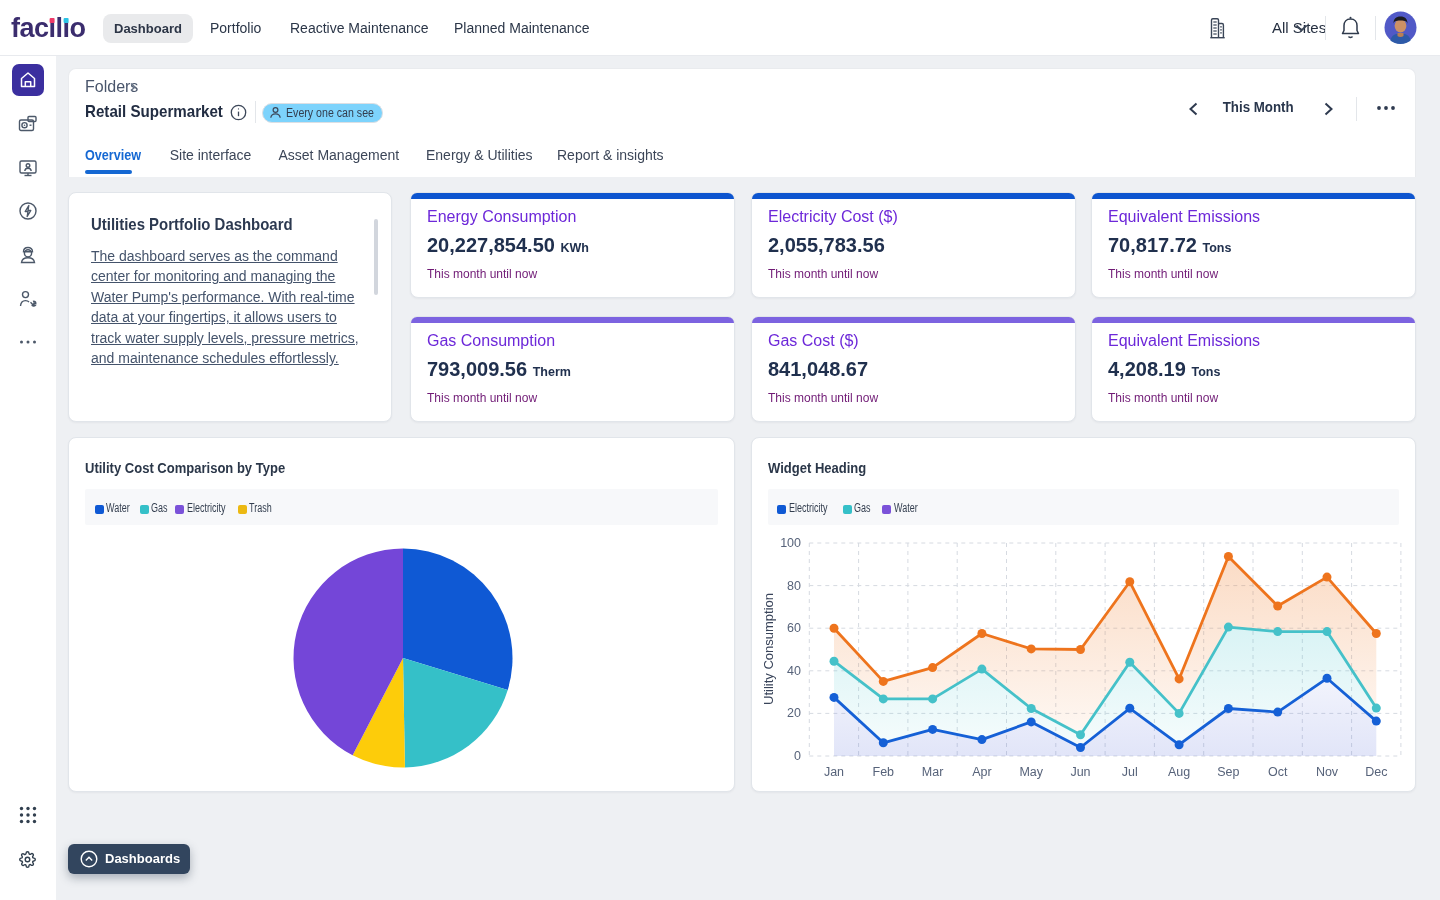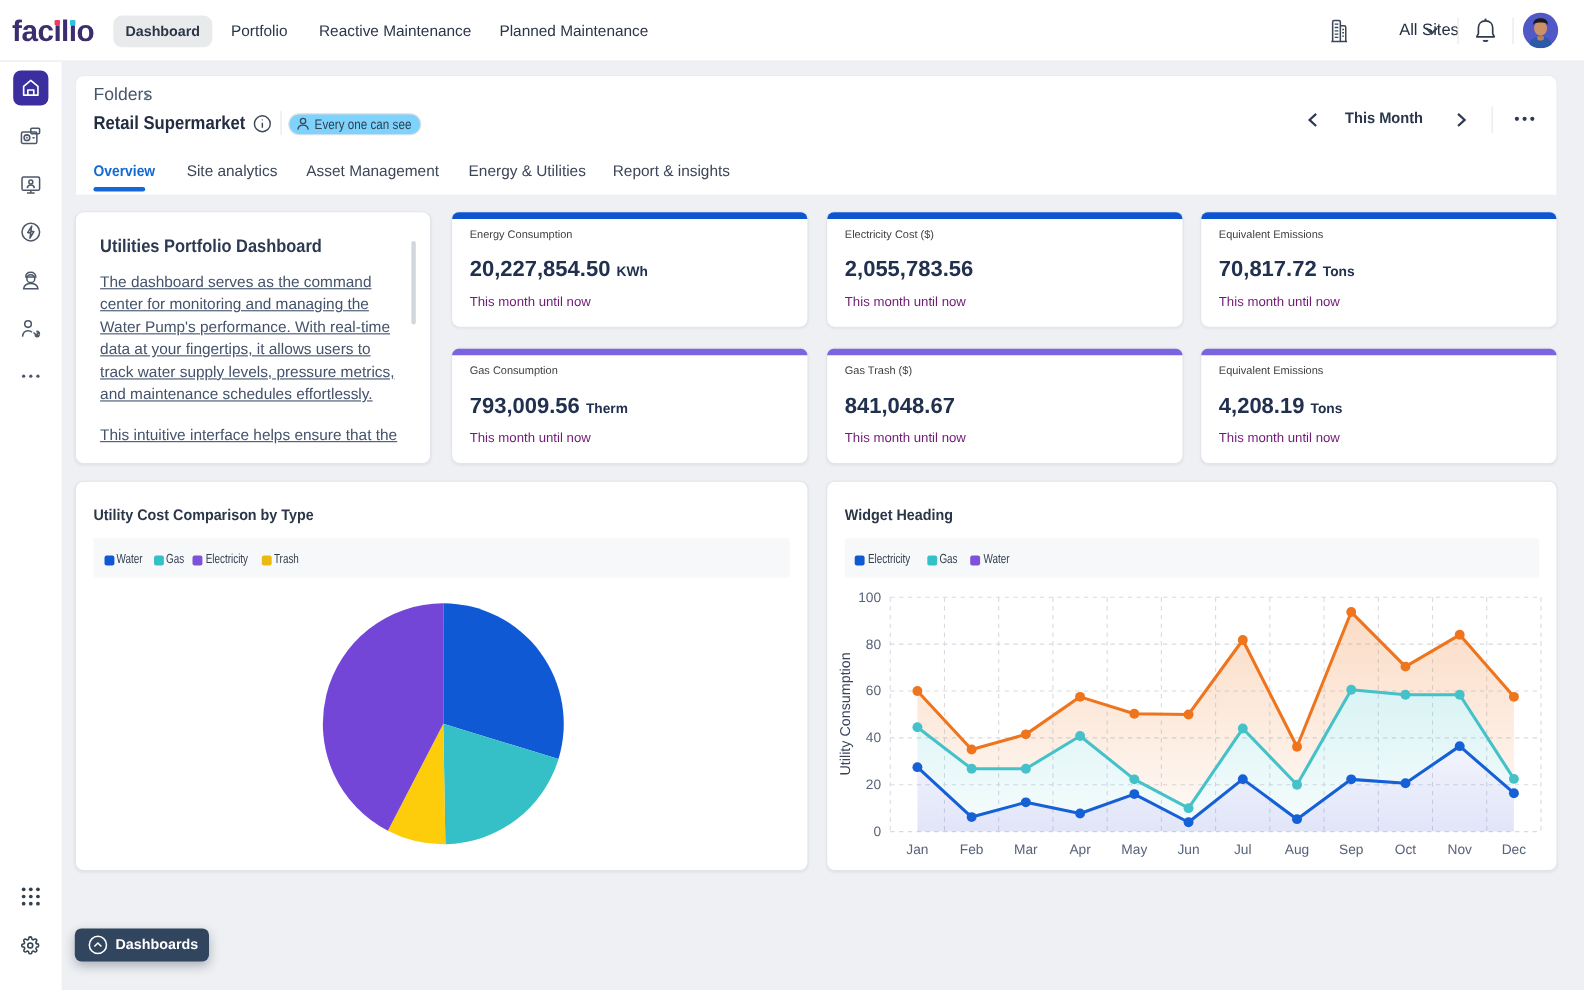--- a/index.html
+++ b/index.html
@@ -31,21 +31,21 @@
 #tab-active { color:#1568d3; font-weight:700; font-size:14px; }
 #tabline { position:absolute; left:16px; top:101px; width:47px; height:3.5px; background:#1568d3; border-radius:2px; }
 #monthnav { position:absolute; right:121px; top:30px; font-size:14px; font-weight:700; color:#29364c; transform:scaleX(0.95); transform-origin:right; }
 
 
 .card { position:absolute; background:#fff; border-radius:8px; border:1px solid #e1e5ea; box-shadow:0 1px 2px rgba(30,40,60,0.05); }
 .kpi { width:325px; height:106px; }
 .kpi .bar { position:absolute; left:0; top:0; width:100%; height:6px; border-radius:8px 8px 0 0; }
 .bar-blue { background:#0d55cf; }
 .bar-purple { background:#7c63e0; }
-.kpi .lbl { position:absolute; left:16px; top:15px; font-size:10px; color:#404040; }
+.kpi .lbl { position:absolute; left:16px; top:15px; font-size:16px; color:#6d28d9; }
 .kpi .val { position:absolute; left:16px; top:41px; font-size:20px; font-weight:700; color:#20304e; }
 .kpi .val span { font-size:12.5px; }
 .kpi .sub { position:absolute; left:16px; top:74px; font-size:12px; color:#701a75; }
 
 #textcard { left:68px; top:192px; width:324px; height:230px; }
 #textcard h3 { font-size:16.5px; font-weight:700; color:#2c3950; margin:0 0 12px 0; transform:scaleX(0.905); transform-origin:left; white-space:nowrap; }
 #textcard p { font-size:14px; color:#44536b; line-height:20.4px; white-space:nowrap;text-decoration:underline; }
 #scrollbar { position:absolute; left:305px; top:26px; width:4px; height:76px; background:#d2d6dd; border-radius:3px; }
 
 .cardtitle { position:absolute; left:16px; top:22px; font-size:14px; font-weight:700; color:#2b3749; transform:scaleX(0.93); transform-origin:left; white-space:nowrap; }
@@ -181,21 +181,21 @@
     <line x1="8.5" y1="7.6" x2="8.5" y2="12.2"></line>
     <circle cx="8.5" cy="4.9" r="0.6" fill="#3c4759" stroke="none"></circle>
   </svg>
   <div style="position:absolute;left:186px;top:32px;width:1px;height:22px;background:#e3e6ea;"></div>
   <div id="badge"><span style="display:inline-block;transform:scaleX(0.85);transform-origin:left;white-space:nowrap;">Every one can see</span></div>
   <svg style="position:absolute;left:200px;top:37px;" width="13" height="13" viewBox="0 0 13 13" fill="none" stroke="#3c4759" stroke-width="1.2">
     <circle cx="6.5" cy="4" r="2.4"></circle>
     <path d="M1.8 11.8 C2.1 8.8 4 7.8 6.5 7.8 C9 7.8 10.9 8.8 11.2 11.8"></path>
   </svg>
   <div class="tab" id="tab-active" style="left:16px;transform:scaleX(0.9);transform-origin:left;">Overview</div>
-  <div class="tab" style="left:100.7px;">Site analytics</div>
+  <div class="tab" style="left:100.7px;">Site interface</div>
   <div class="tab" style="left:209.5px;">Asset Management</div>
   <div class="tab" style="left:357px;">Energy &amp; Utilities</div>
   <div class="tab" style="left:488px;">Report &amp; insights</div>
   <div id="tabline"></div>
   <div id="monthnav">This Month</div>
   <svg style="position:absolute;left:1119px;top:33px;" width="11" height="14" viewBox="0 0 11 14" fill="none" stroke="#2e3a4f" stroke-width="2">
       <path d="M8.5 1.5 L2.5 7 L8.5 12.5"></path>
     </svg>
   <svg style="position:absolute;left:1254px;top:33px;" width="11" height="14" viewBox="0 0 11 14" fill="none" stroke="#2e3a4f" stroke-width="2">
       <path d="M2.5 1.5 L8.5 7 L2.5 12.5"></path>
@@ -205,21 +205,20 @@
     <circle cx="3" cy="3" r="1.9"></circle>
       <circle cx="10" cy="3" r="1.9"></circle>
       <circle cx="17" cy="3" r="1.9"></circle>
   </svg>
 </div>
 
 <div class="card" id="textcard">
   <div style="padding:22px 0 0 22px;">
     <h3>Utilities Portfolio Dashboard</h3>
     <p>The dashboard serves as the command<br>center for monitoring and managing the<br>Water Pump's performance. With real-time<br>data at your fingertips, it allows users to<br>track water supply levels, pressure metrics,<br>and maintenance schedules effortlessly.</p>
-    <p style="margin-top:17px;">This intuitive interface helps ensure that the</p>
   </div>
   <div id="scrollbar"></div>
 </div>
 
 <div class="card kpi" style="left:410px; top:192px;">
   <div class="bar bar-blue"></div>
   <div class="lbl">Energy Consumption</div>
   <div class="val">20,227,854.50 <span>KWh</span></div>
   <div class="sub">This month until now</div>
 </div>
@@ -236,21 +235,21 @@
   <div class="sub">This month until now</div>
 </div>
 <div class="card kpi" style="left:410px; top:316px;">
   <div class="bar bar-purple"></div>
   <div class="lbl">Gas Consumption</div>
   <div class="val">793,009.56 <span>Therm</span></div>
   <div class="sub">This month until now</div>
 </div>
 <div class="card kpi" style="left:751px; top:316px;">
   <div class="bar bar-purple"></div>
-  <div class="lbl">Gas Trash ($)</div>
+  <div class="lbl">Gas Cost ($)</div>
   <div class="val">841,048.67</div>
   <div class="sub">This month until now</div>
 </div>
 <div class="card kpi" style="left:1091px; top:316px;">
   <div class="bar bar-purple"></div>
   <div class="lbl">Equivalent Emissions</div>
   <div class="val">4,208.19 <span>Tons</span></div>
   <div class="sub">This month until now</div>
 </div>
 

